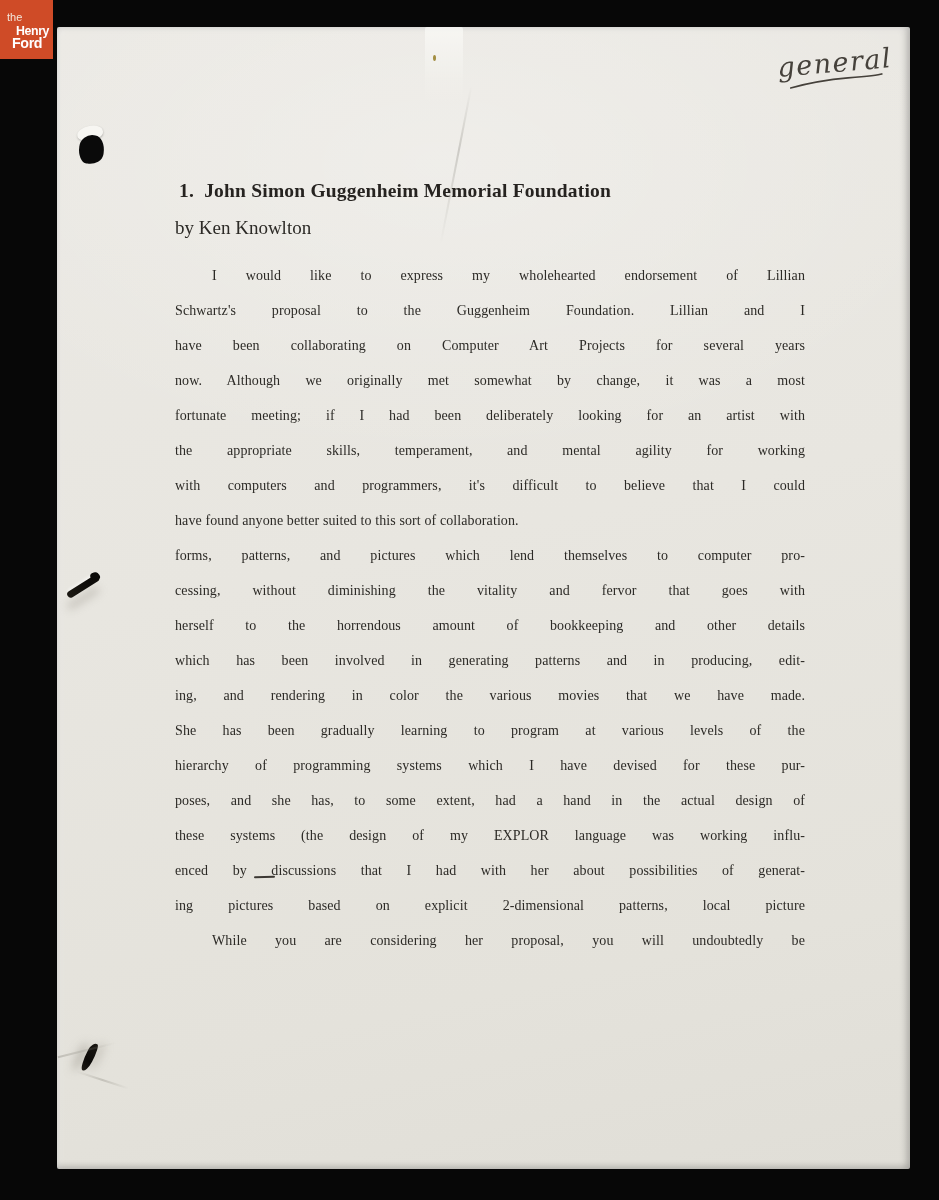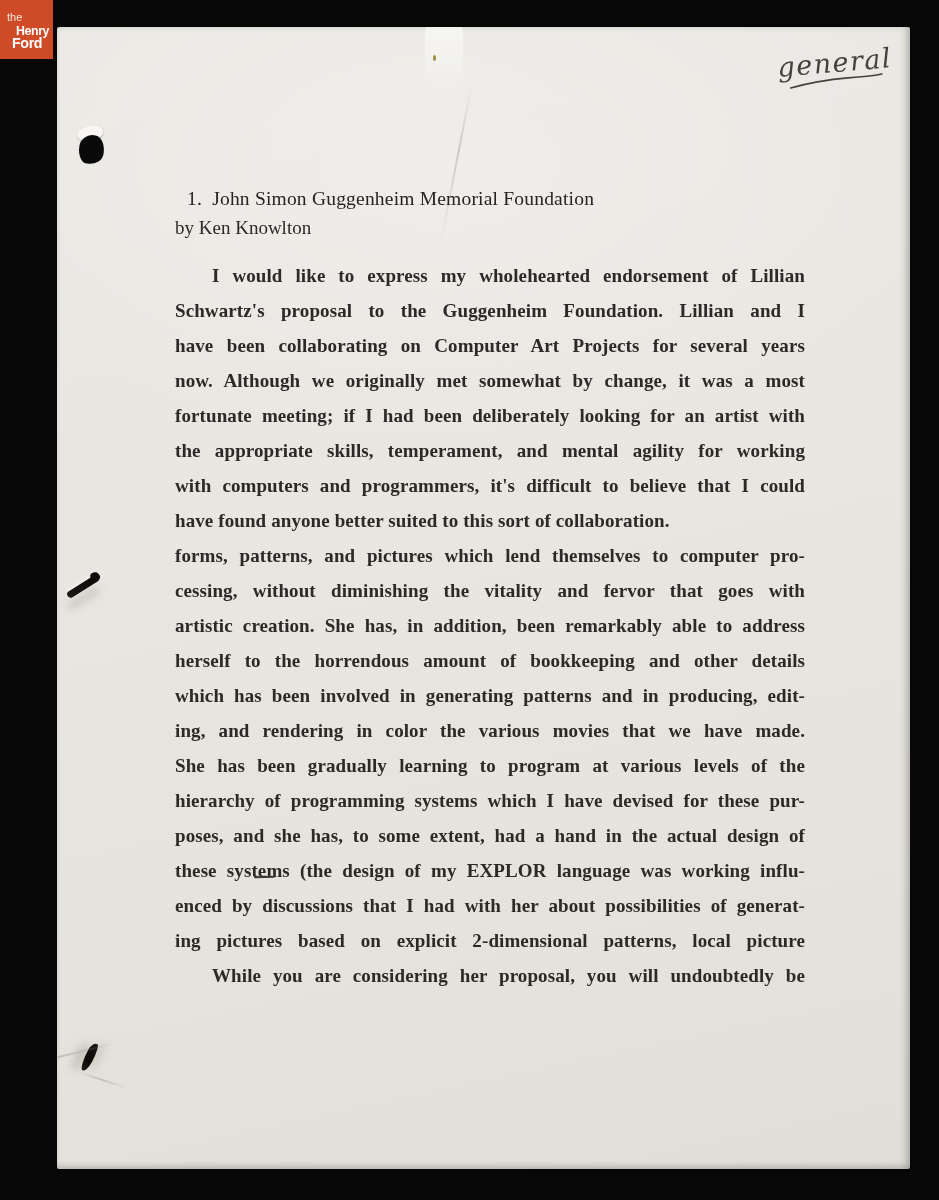--- a/index.html
+++ b/index.html
@@ -50,40 +50,39 @@
     font-style: italic;
     font-size: 27px;
     letter-spacing: 1.5px;
     text-align: center;
   }
   .annotation svg { display: block; margin: -2px auto 0 auto; }
   
   .doc-title {
     position: absolute;
     left: 118px; top: 149px;
-    margin: 12px;
+    margin: 4px;
     font-size: 19.5px;
-    font-weight: 400;
+    font-weight: 700;
     color: #262320;
     white-space: pre;
     letter-spacing: 0.2px;
   }
   .doc-byline {
     position: absolute;
     left: 118px; top: 190px;
     font-size: 19px;
     color: #2c2a26;
   }
   .doc-body {
     position: absolute;
     left: 118px; top: 231px;
     width: 630px;
-    font-size: 19px;
+    font-size: 14px;
     color: #2c2a26;
-    font-weight: bold;
   }
   .paragraph { margin: 0; }
   .line {
     height: 35px;
     line-height: 35px;
     text-align: justify;
     text-align-last: justify;
     white-space: nowrap;
     letter-spacing: 0.1px;
   }
@@ -192,21 +191,20 @@
           <div class="line">have been collaborating on Computer Art Projects for several years</div>
           <div class="line">now.  Although we originally met somewhat by change, it was a most</div>
           <div class="line">fortunate meeting; if I had been deliberately looking for an artist with</div>
           <div class="line">the appropriate skills, temperament, and mental agility for working</div>
           <div class="line">with computers and programmers, it's difficult to believe that I could</div>
           <div class="line para-last">have found anyone better suited to this sort of collaboration.</div>
         </div>
         <div class="paragraph">
           <div class="line">forms, patterns, and pictures which lend themselves to computer pro-</div>
           <div class="line">cessing, without diminishing the vitality and fervor that goes with</div>
-          <div class="line">artistic creation.  She has, in addition, been remarkably able to address</div>
           <div class="line">herself to the horrendous amount of bookkeeping and other details</div>
           <div class="line">which has been involved in generating patterns and in producing, edit-</div>
           <div class="line">ing, and rendering in color the various movies that we have made.</div>
           <div class="line">She has been gradually learning to program at various levels of the</div>
           <div class="line">hierarchy of programming systems which I have devised for these pur-</div>
           <div class="line">poses, and she has, to some extent, had a hand in the actual design of</div>
           <div class="line">these systems (the design of my EXPLOR language was working influ-</div>
           <div class="line">enced by discussions that I had with her about possibilities of generat-</div>
           <div class="line">ing pictures based on explicit 2-dimensional patterns, local picture</div>
         </div>

